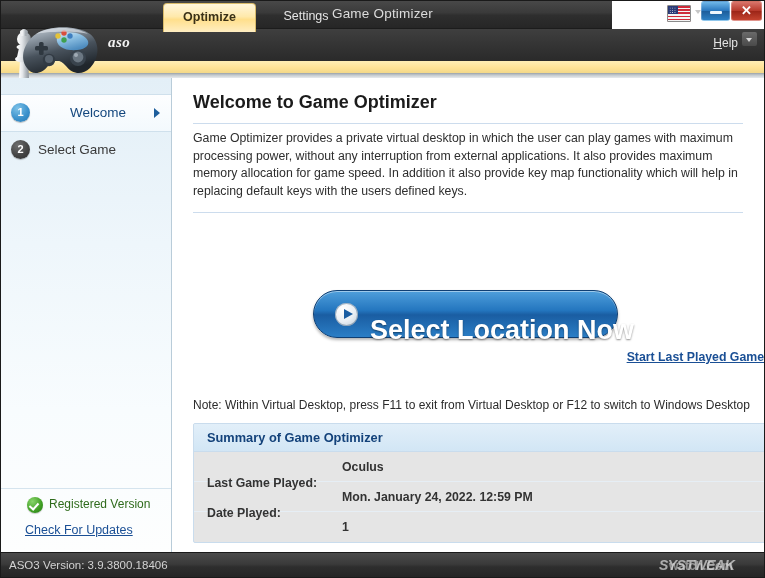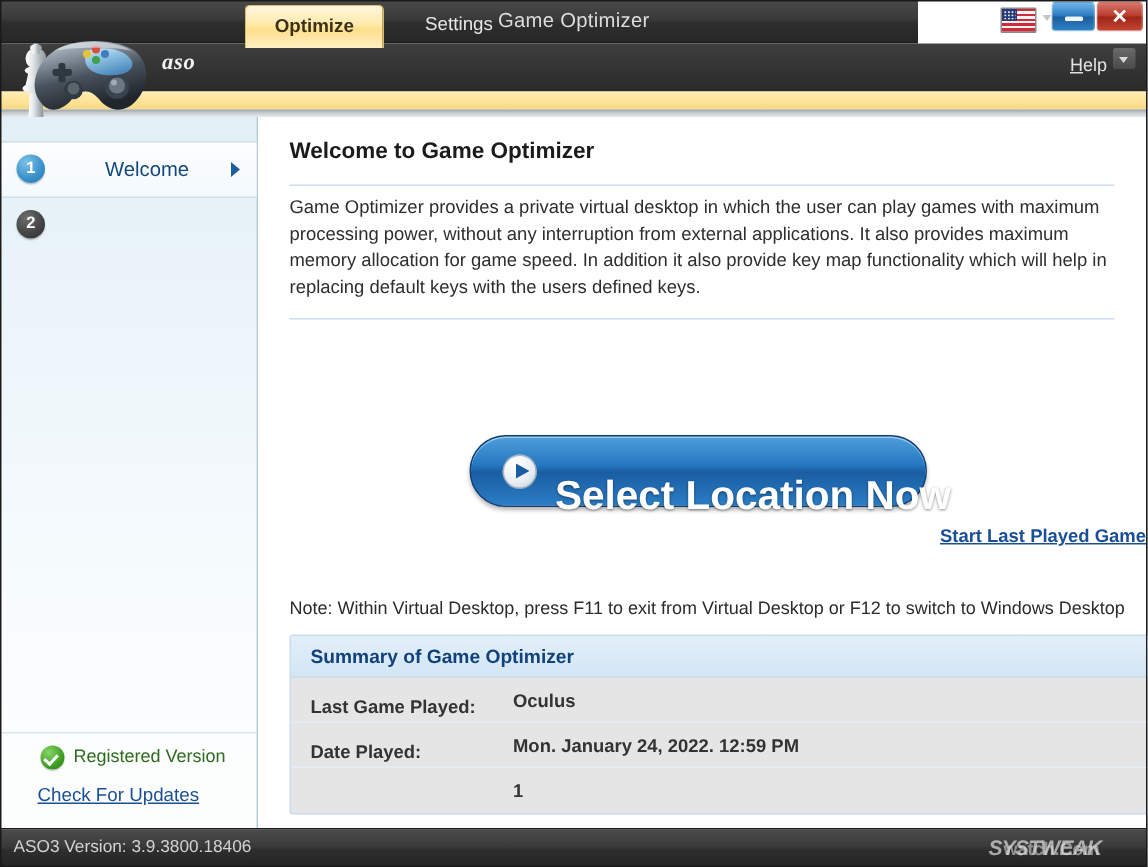--- a/index.html
+++ b/index.html
@@ -315,21 +315,21 @@
     position: absolute;
     left: 172px; top: 78px;
     width: 592px;
     height: 474px;
     background: #ffffff;
     box-sizing: border-box;
   }
   .page-title {
     position: absolute;
     left: 21px; top: 14px;
-    font-size: 15px;
+    font-size: 18px;
     font-weight: bold;
     color: #1b1b1b;
   }
   .rule {
     position: absolute;
     left: 21px;
     width: 550px;
     height: 1px;
     background: #ccdced;
   }
@@ -432,21 +432,21 @@
     line-height: 30px;
     border-bottom: 1px solid #e6eef5;
     font-size: 12.3px;
     color: #333333;
     box-sizing: border-box;
     position: relative;
   }
   .summary-row:last-child { border-bottom: none; }
   .summary-row .k {
     position: absolute;
-    left: 13px; top: 4px;
+    left: 13px; top: 16px;
   }
   .summary-row .v {
     position: absolute;
     left: 148px; top: 0;
   }
 
   
   .statusbar {
     position: absolute;
     left: 0; bottom: 0;
@@ -591,20 +591,21 @@
   <div class="sidebar">
 
     <div class="side-item active" style="top:16px;">
       <div class="num num-active">1</div>
       <div class="label label-active">Welcome</div>
       <div class="side-arrow"></div>
     </div>
 
     <div class="side-item" style="top:54px;">
       <div class="num num-idle">2</div>
+      <div class="label label-idle">Select Game</div>
     </div>
 
     <div class="registered">
       <div class="reg-check"></div>
       <div class="reg-text">Registered Version</div>
     </div>
 
     <div class="updates-link">Check For Updates</div>
   </div>
 

